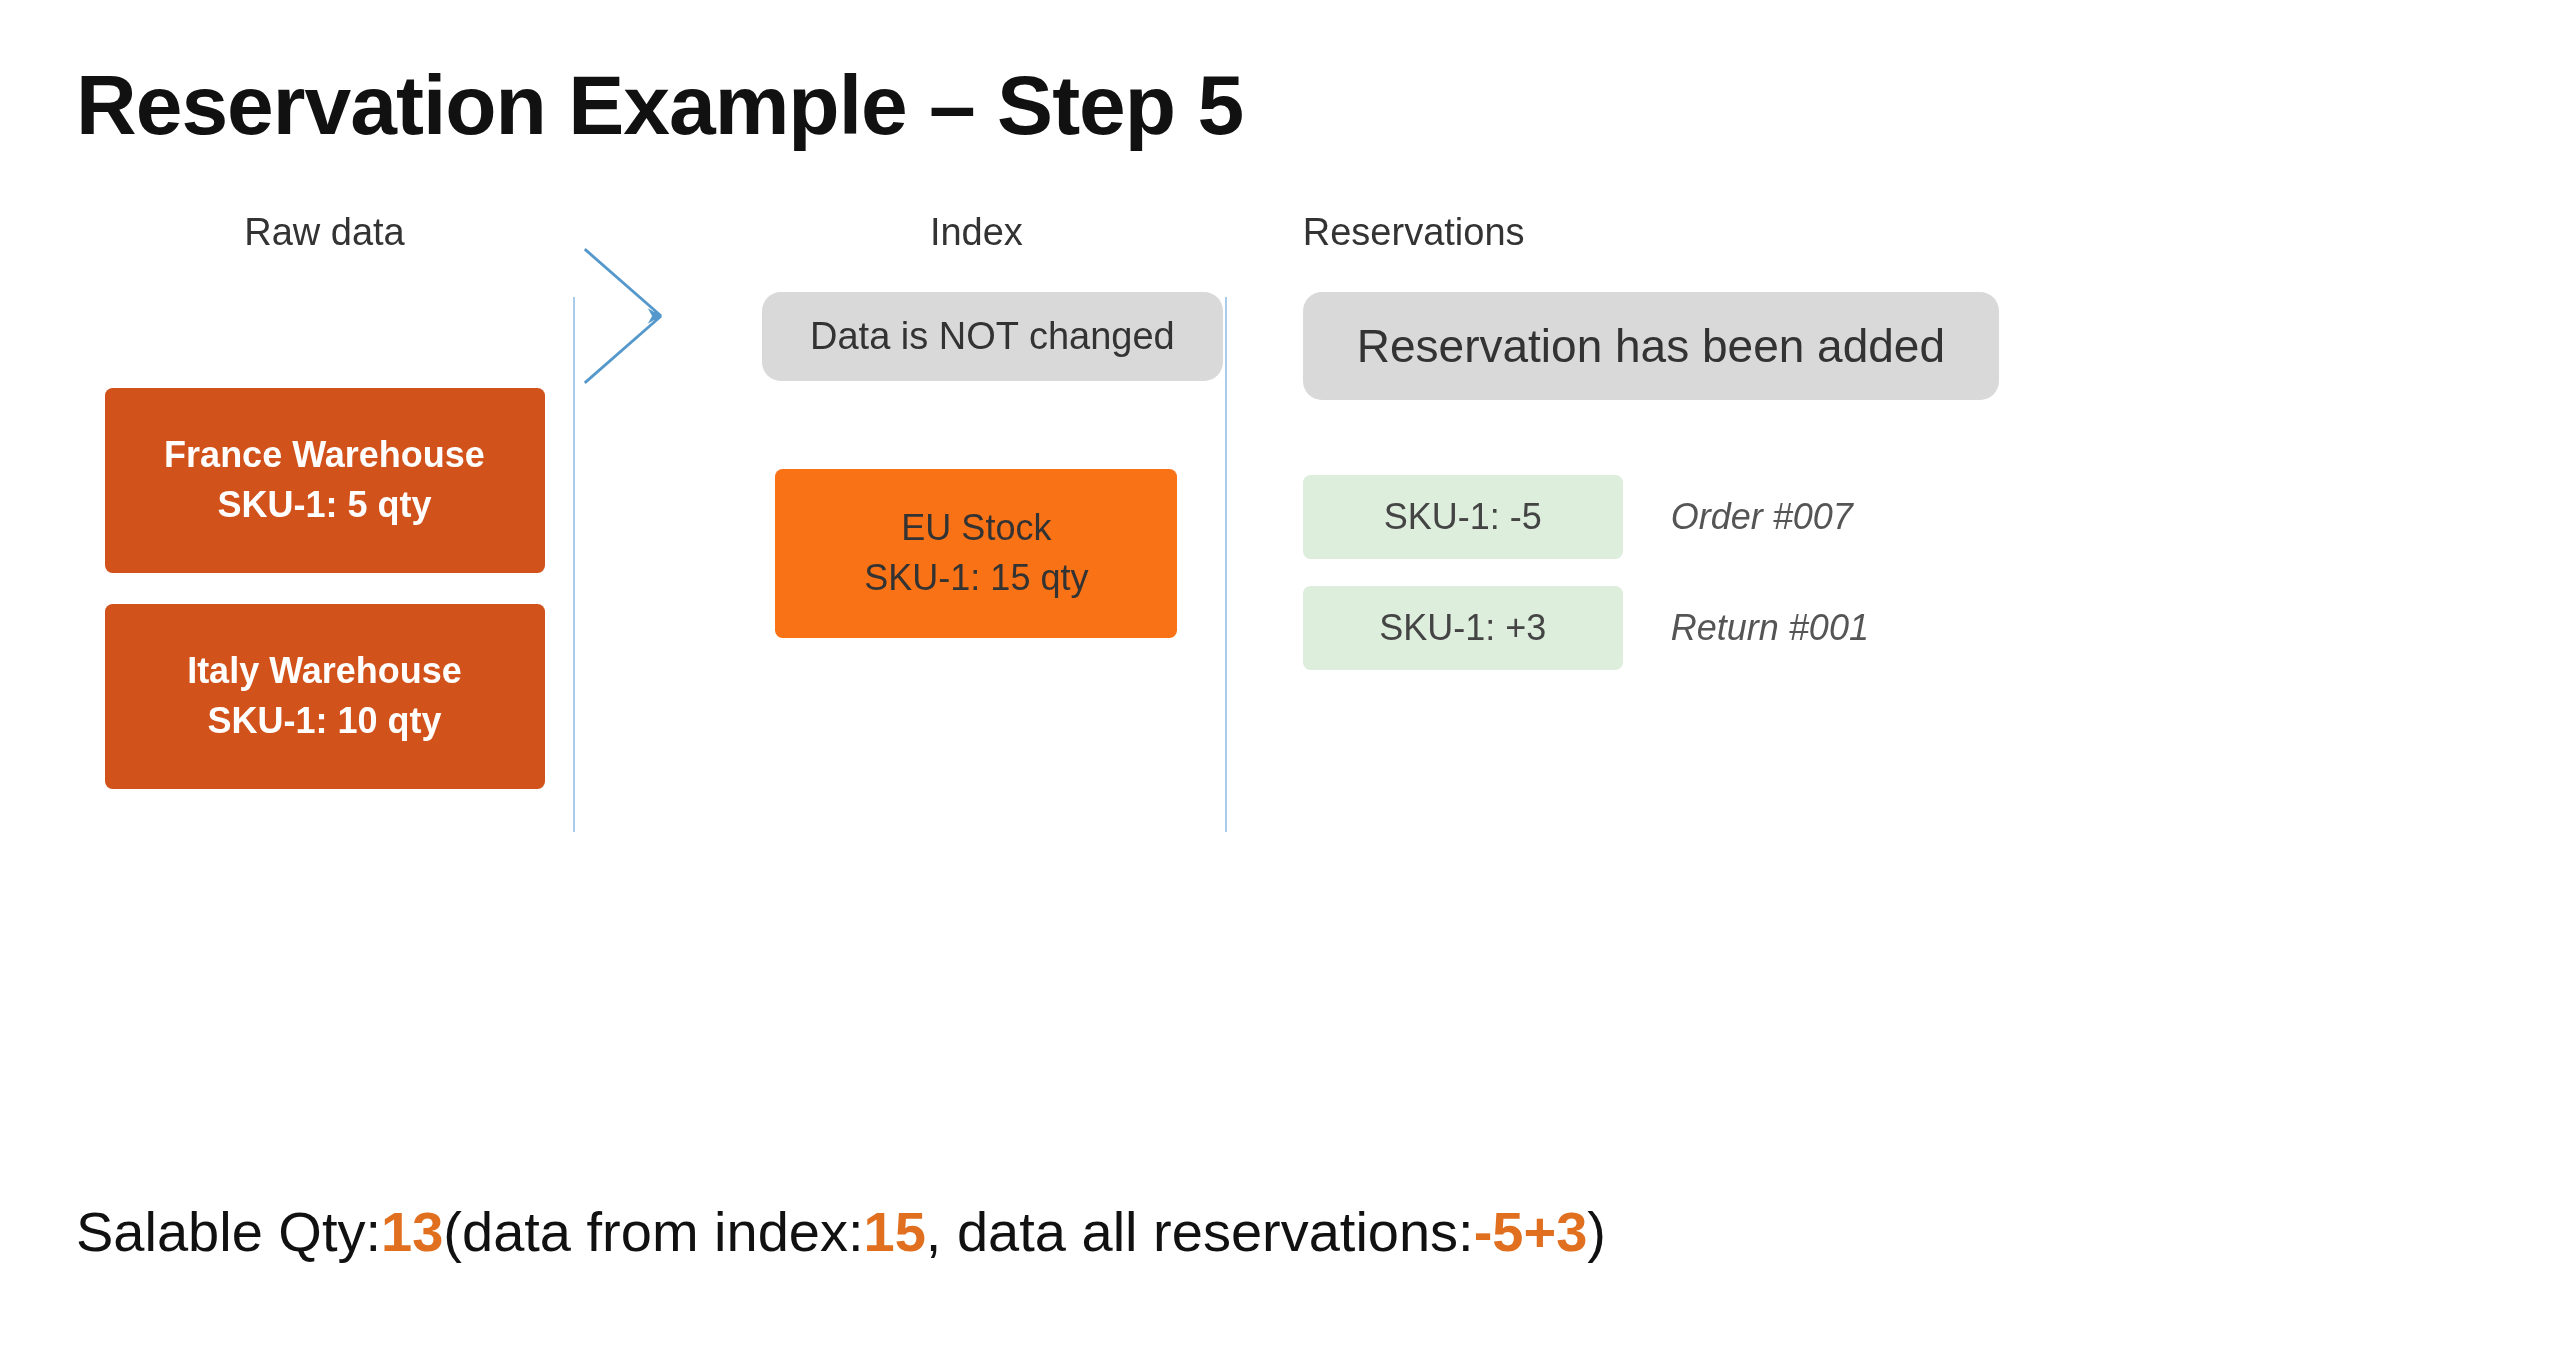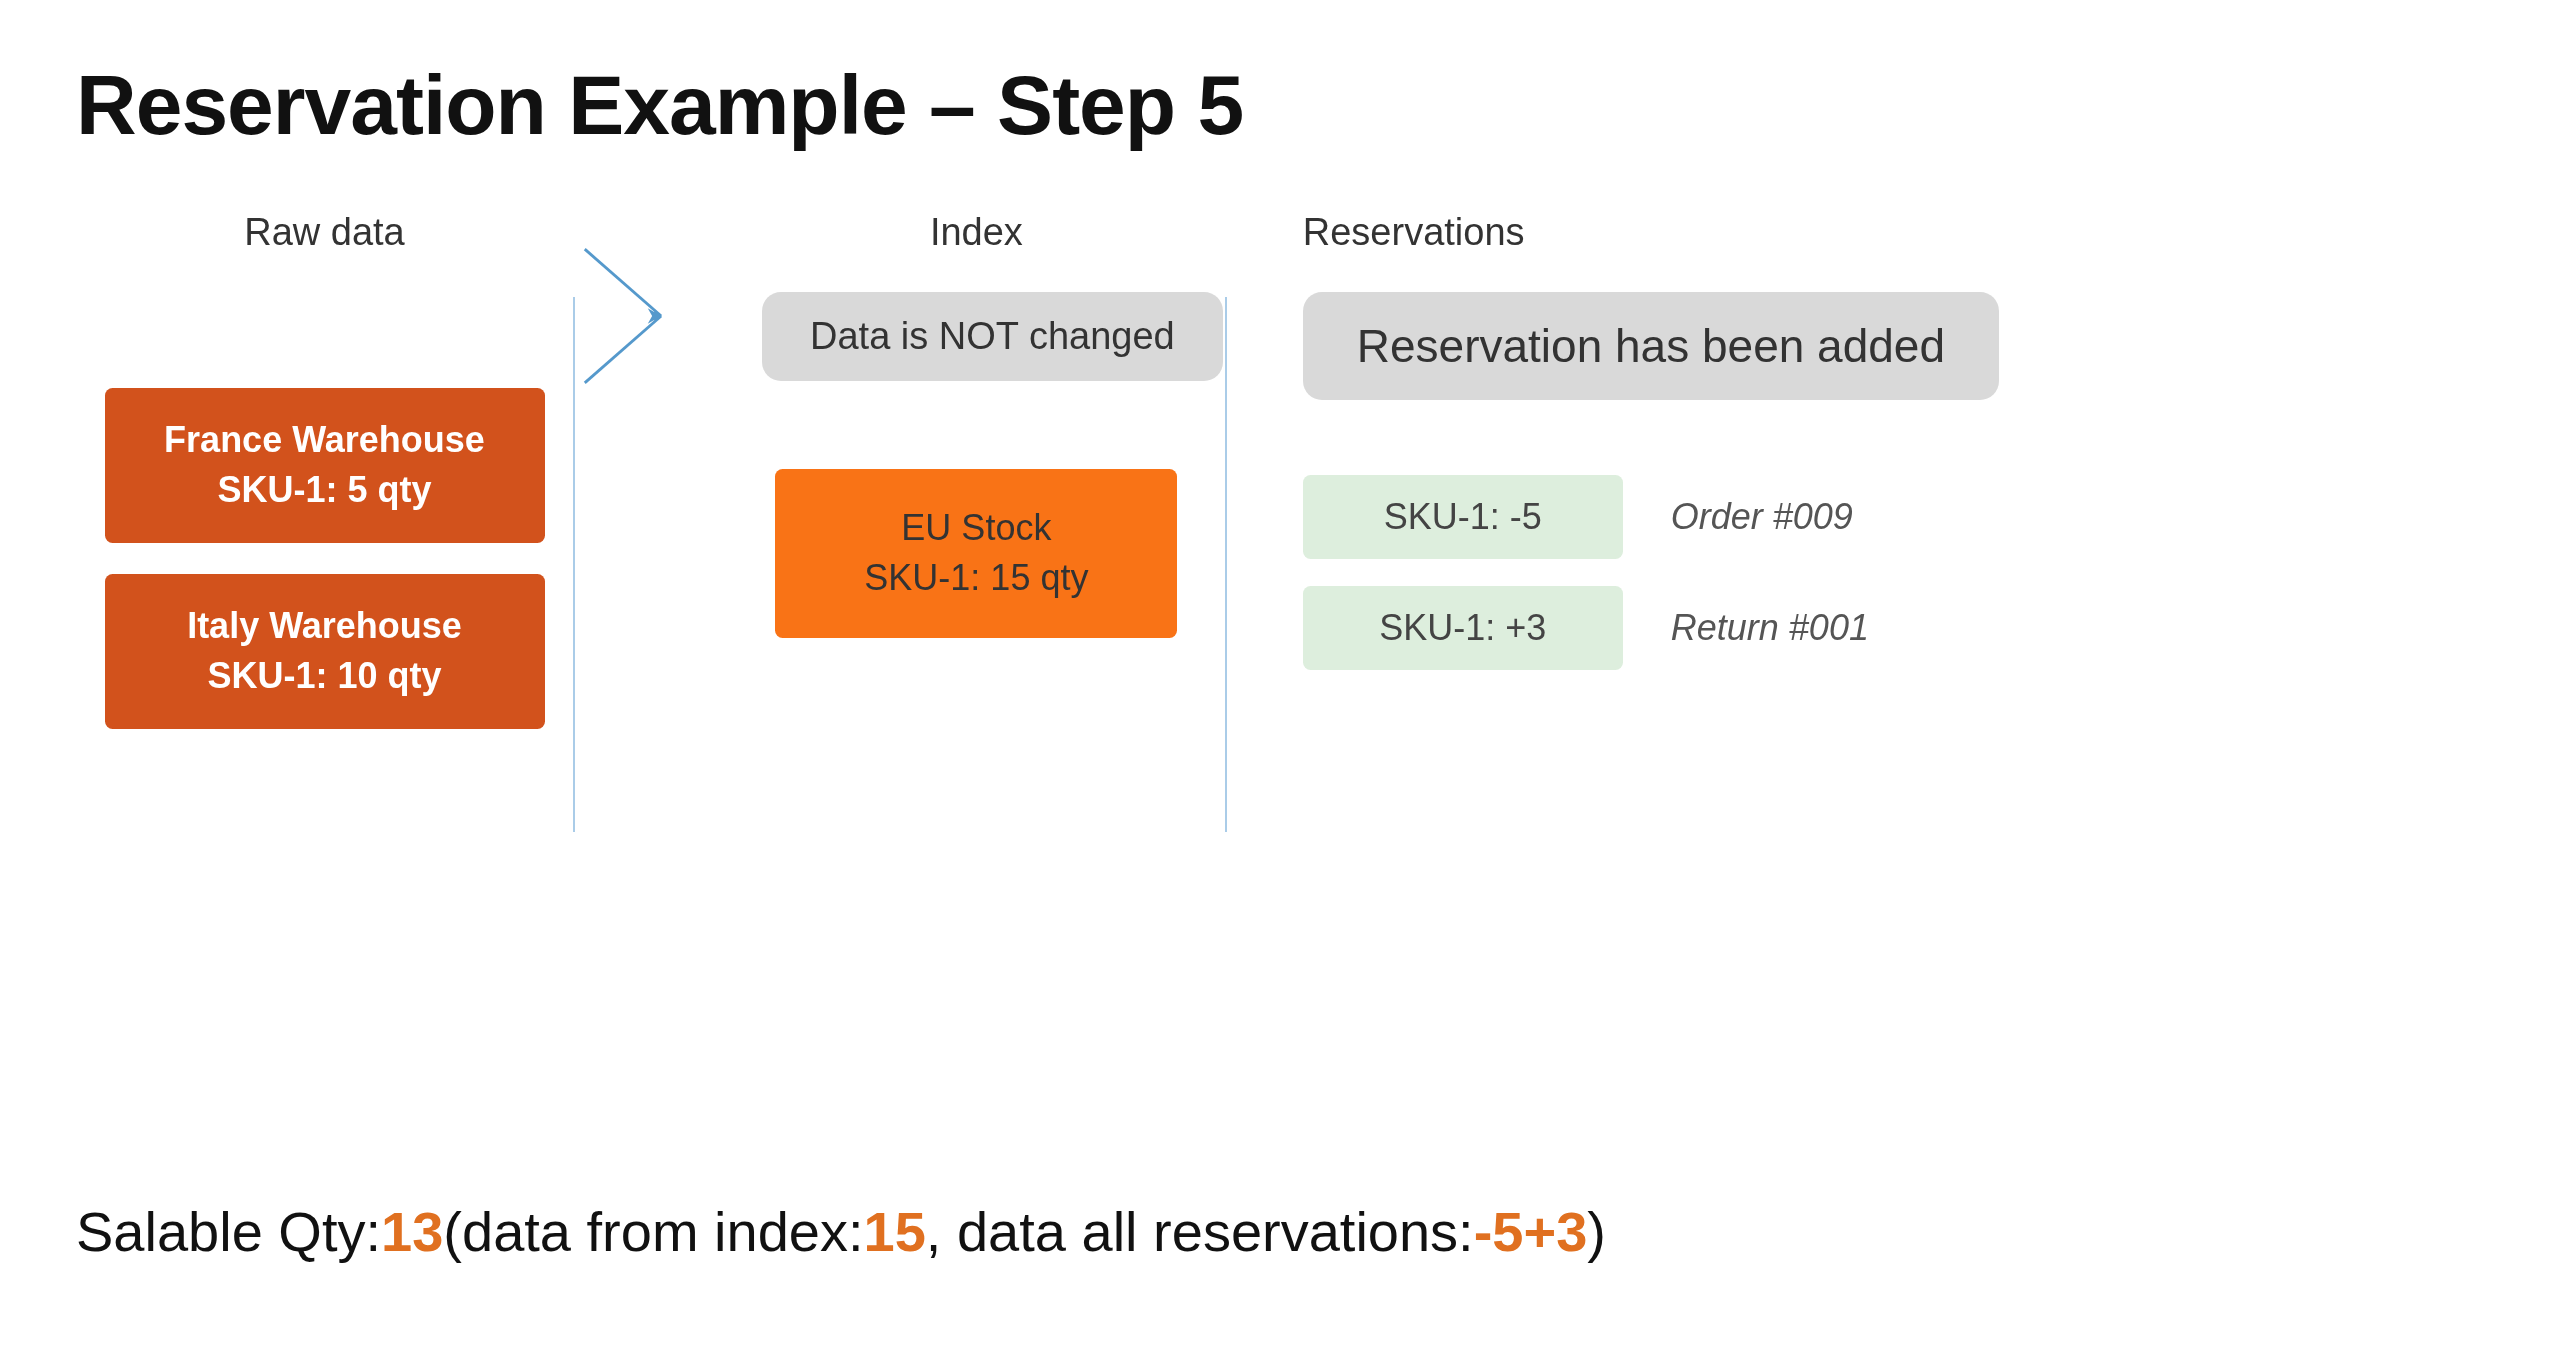--- a/index.html
+++ b/index.html
@@ -48,21 +48,21 @@
       font-size: 38px;
       color: #333333;
       margin-bottom: 38px;
       text-align: left;
     }
 
     .warehouse-box {
       background-color: #D2521C;
       color: #ffffff;
       border-radius: 7.6px;
-      padding: 27px 34px;
+      padding: 42px 34px;
       text-align: center;
       font-size: 36px;
       font-weight: 600;
       width: 440px;
       margin-bottom: 31px;
       line-height: 1.4;
     }
 
     
     .divider {
@@ -244,21 +244,21 @@
 
     <div class="col-reservations">
       <div class="col-label">Reservations</div>
 
       <div class="reservation-added-badge">Reservation has been added</div>
 
       <div style="height: 29px;"></div>
 
       <div class="reservation-row">
         <div class="reservation-item-box">SKU-1: -5</div>
-        <div class="reservation-label">Order #009</div>
+        <div class="reservation-label">Order #007</div>
       </div>
 
       <div class="reservation-row">
         <div class="reservation-item-box">SKU-1: +3</div>
         <div class="reservation-label">Return #001</div>
       </div>
     </div>
 
   </div>
 

